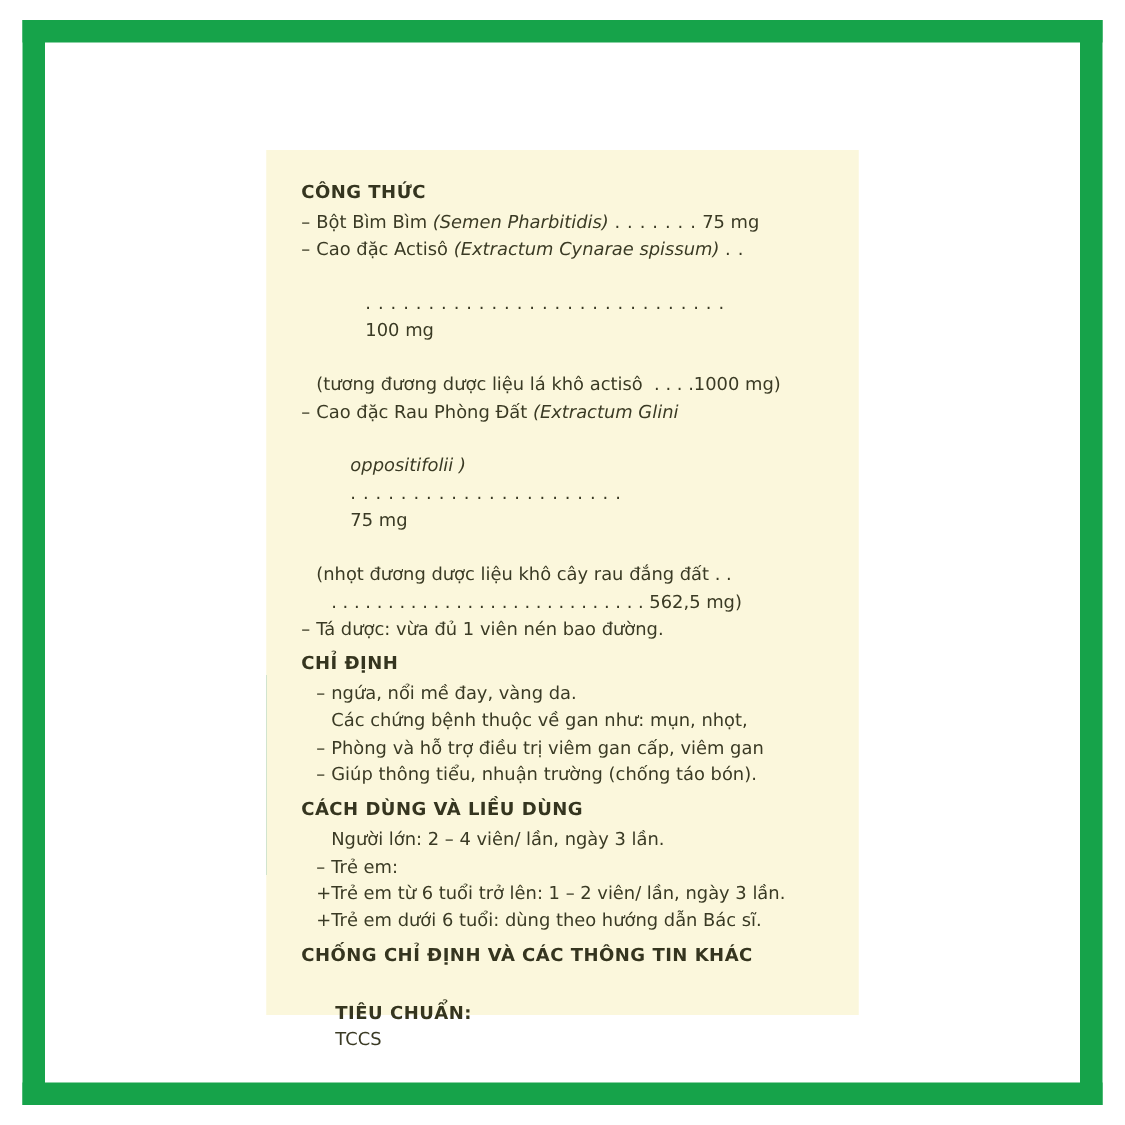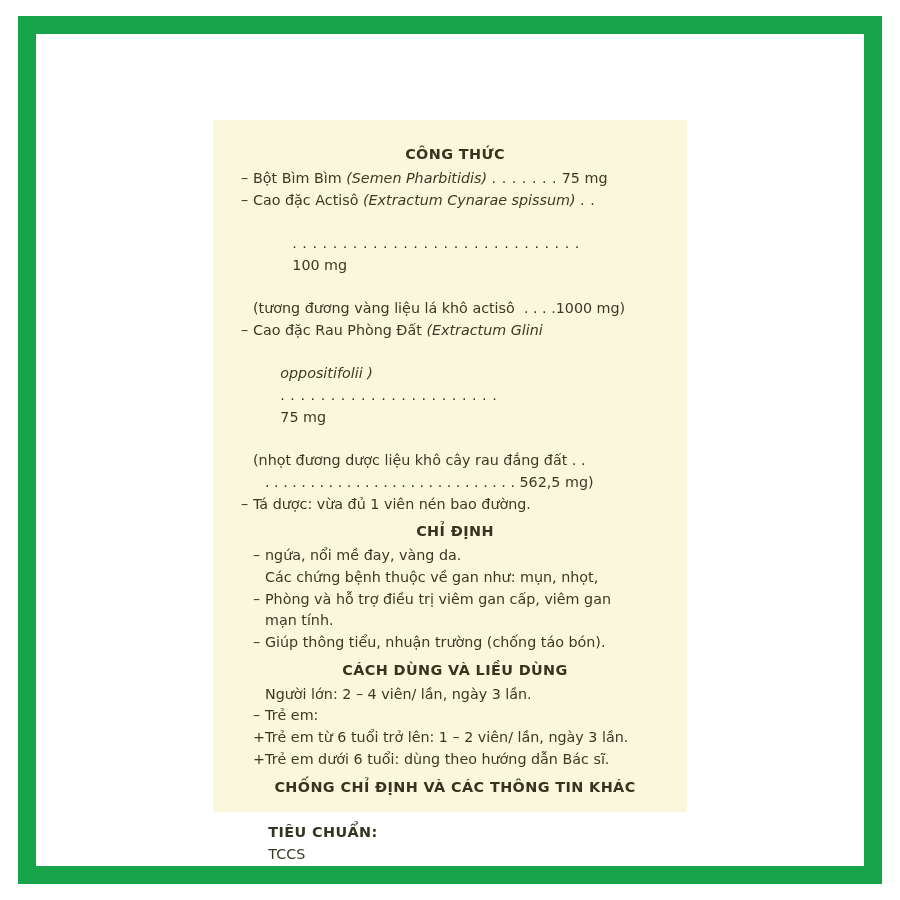--- a/index.html
+++ b/index.html
@@ -53,21 +53,20 @@
     font-size: 14.3px;
     line-height: 1.52;
   }
 
   .sec-title {
     font-weight: bold;
     letter-spacing: 0.4px;
     margin: 6px 0 2px 0;
     color: #35351f;
     font-size: 14.4px;
-    text-align: center;
   }
   .sec-title.first { margin-top: 0; }
 
   .line {
     display: block;
     margin: 0;
     white-space: pre-wrap;
   }
   .row {
     display: flex;
@@ -116,21 +115,21 @@
       <span class="txt">
         <span>Cao đặc Actisô</span>
         <span class="it">(Extractum Cynarae spissum)</span>
         <span class="nowrap-dots">. .</span>
       </span>
     </div>
     <div class="line indent-2">
       <span class="nowrap-dots">. . . . . . . . . . . . . . . . . . . . . . . . . . . . .</span>
       <span>100 mg</span>
     </div>
-    <div class="line indent-1">(tương đương vàng liệu lá khô actisô  . . . .1000 mg)</div>
+    <div class="line indent-1">(tương đương dược liệu lá khô actisô  . . . .1000 mg)</div>
 
     <div class="row">
       <span class="bullet">–</span>
       <span class="txt">
         <span>Cao đặc  Rau  Phòng  Đất</span>
         <span class="it">(Extractum  Glini</span>
       </span>
     </div>
     <div class="line indent-1">
       <span class="it">oppositifolii )</span>
@@ -152,21 +151,20 @@
       <span class="txt">
         <span class="line">ngứa, nổi mề đay, vàng da.</span>
         <span class="line">Các chứng bệnh thuộc về gan như: mụn, nhọt,</span>
       </span>
     </div>
 
     <div class="row indent-1">
       <span class="bullet">–</span>
       <span class="txt">
         <span class="line">Phòng và hỗ trợ điều trị viêm gan cấp, viêm gan</span>
-        <span class="line">mạn tính.</span>
       </span>
     </div>
 
     <div class="row indent-1">
       <span class="bullet">–</span>
       <span class="txt">Giúp thông tiểu, nhuận trường (chống táo bón).</span>
     </div>
 
     <div class="sec-title">CÁCH DÙNG VÀ LIỀU DÙNG</div>
 

